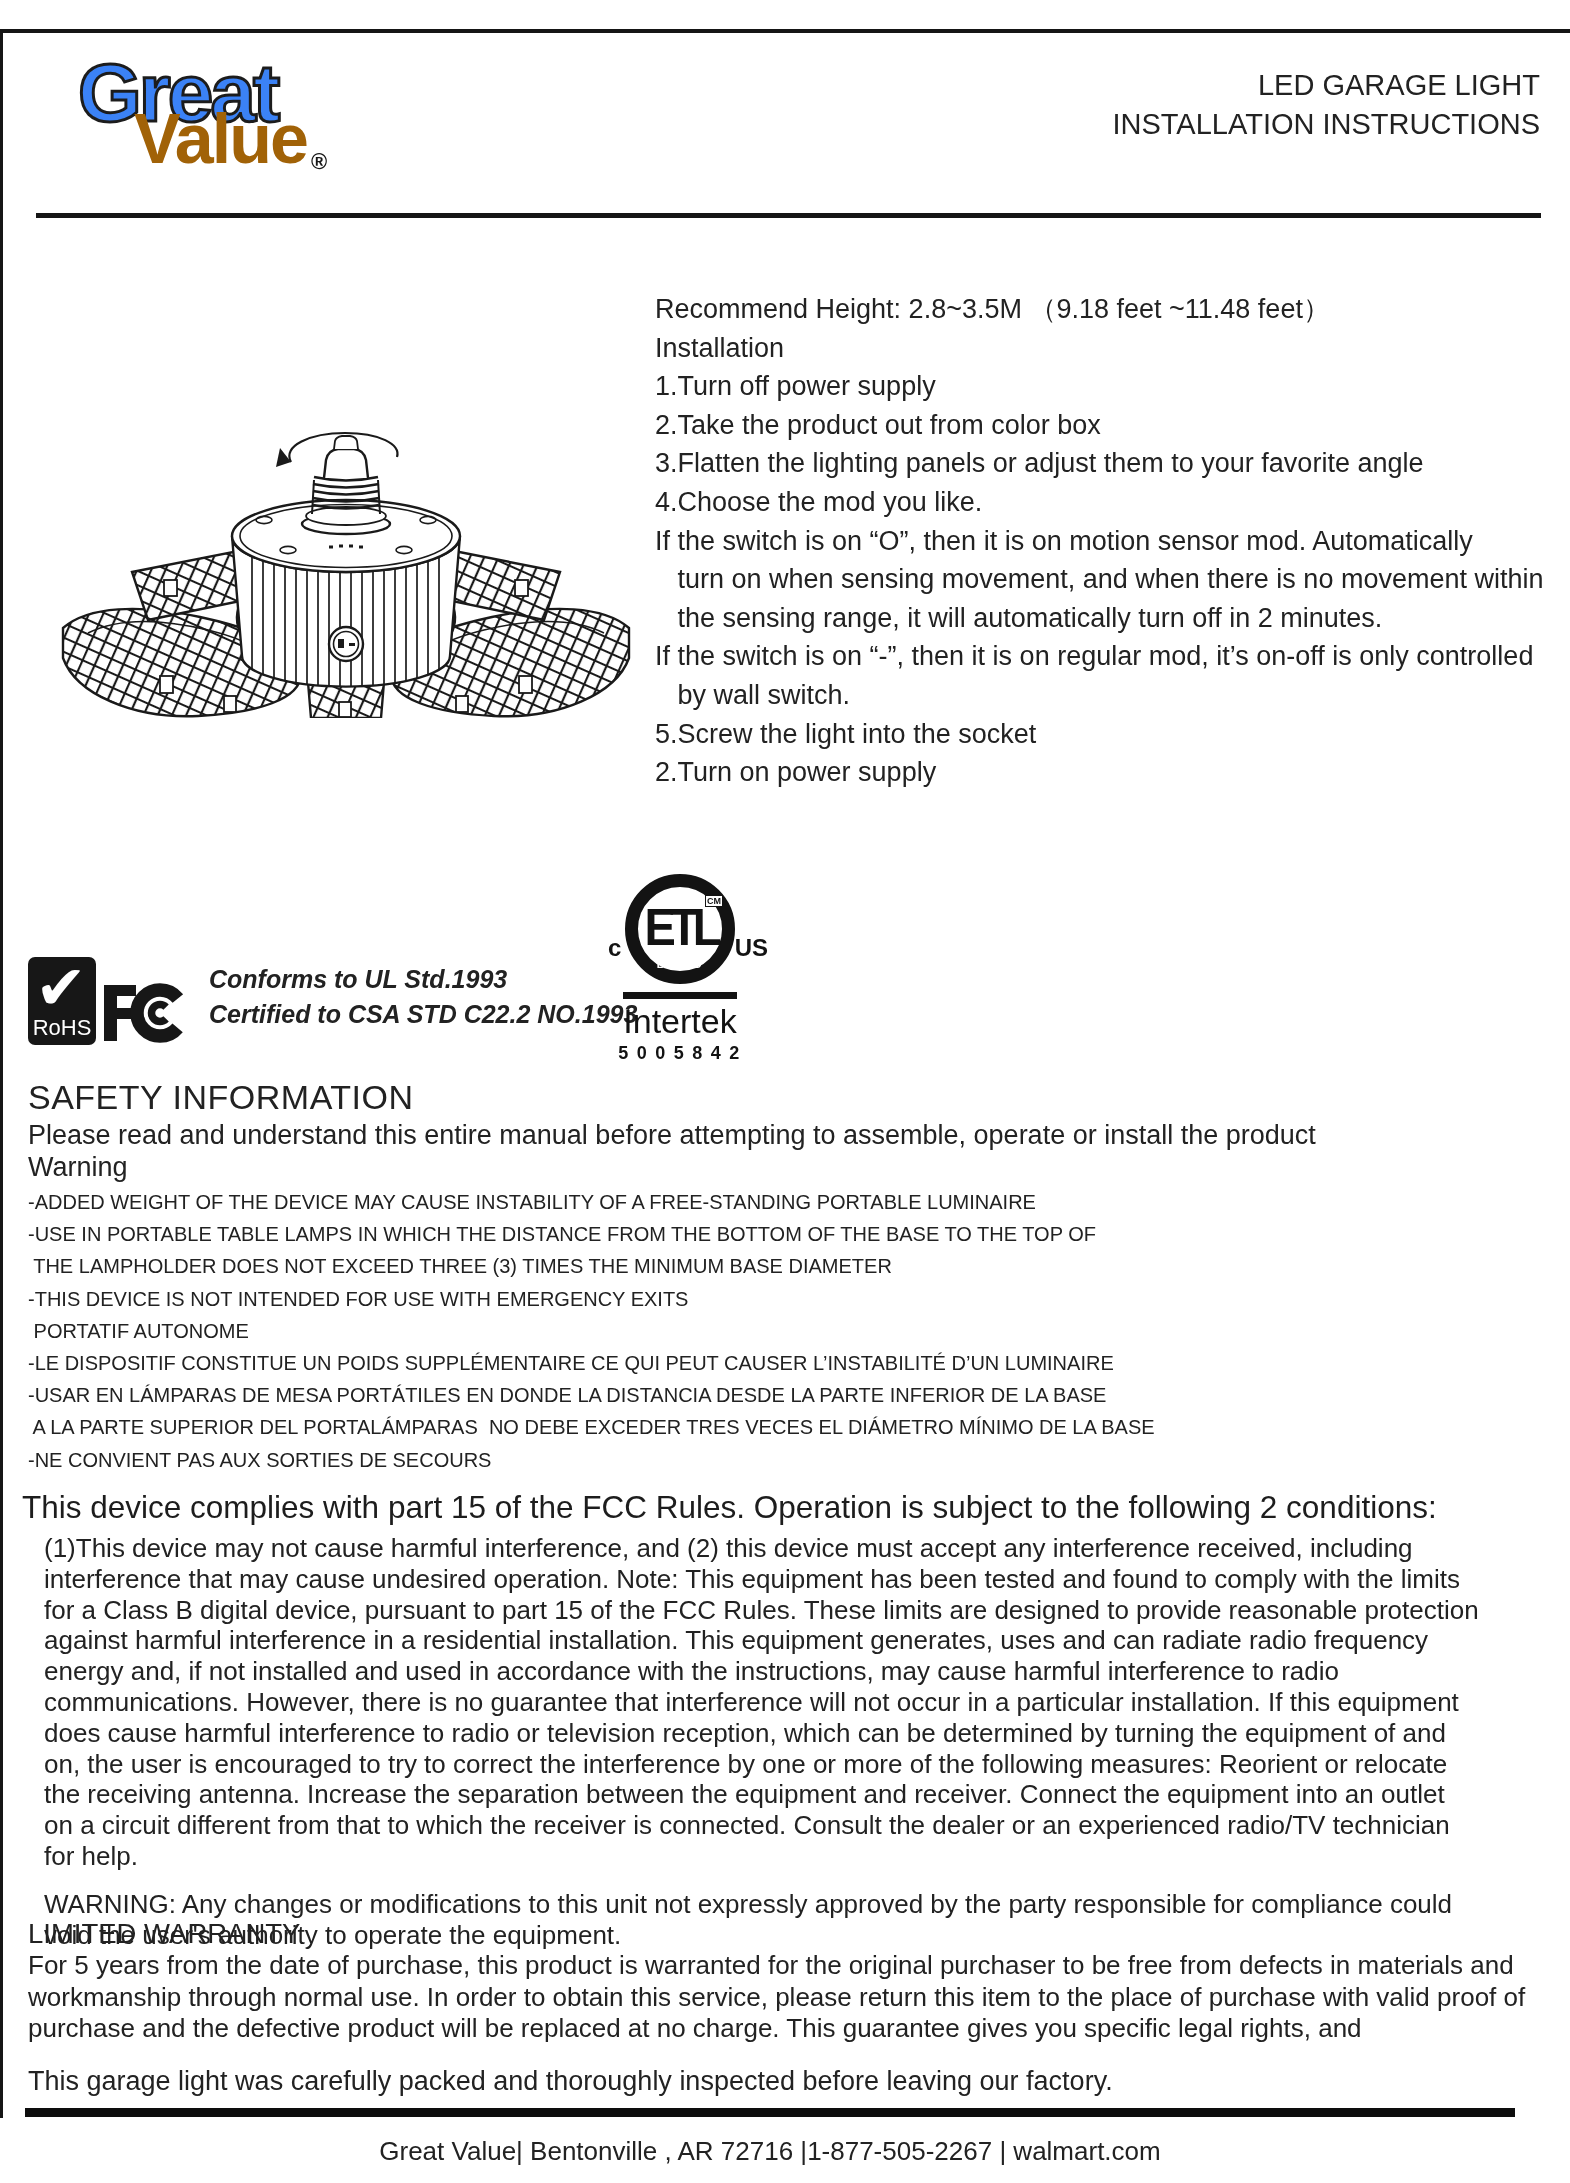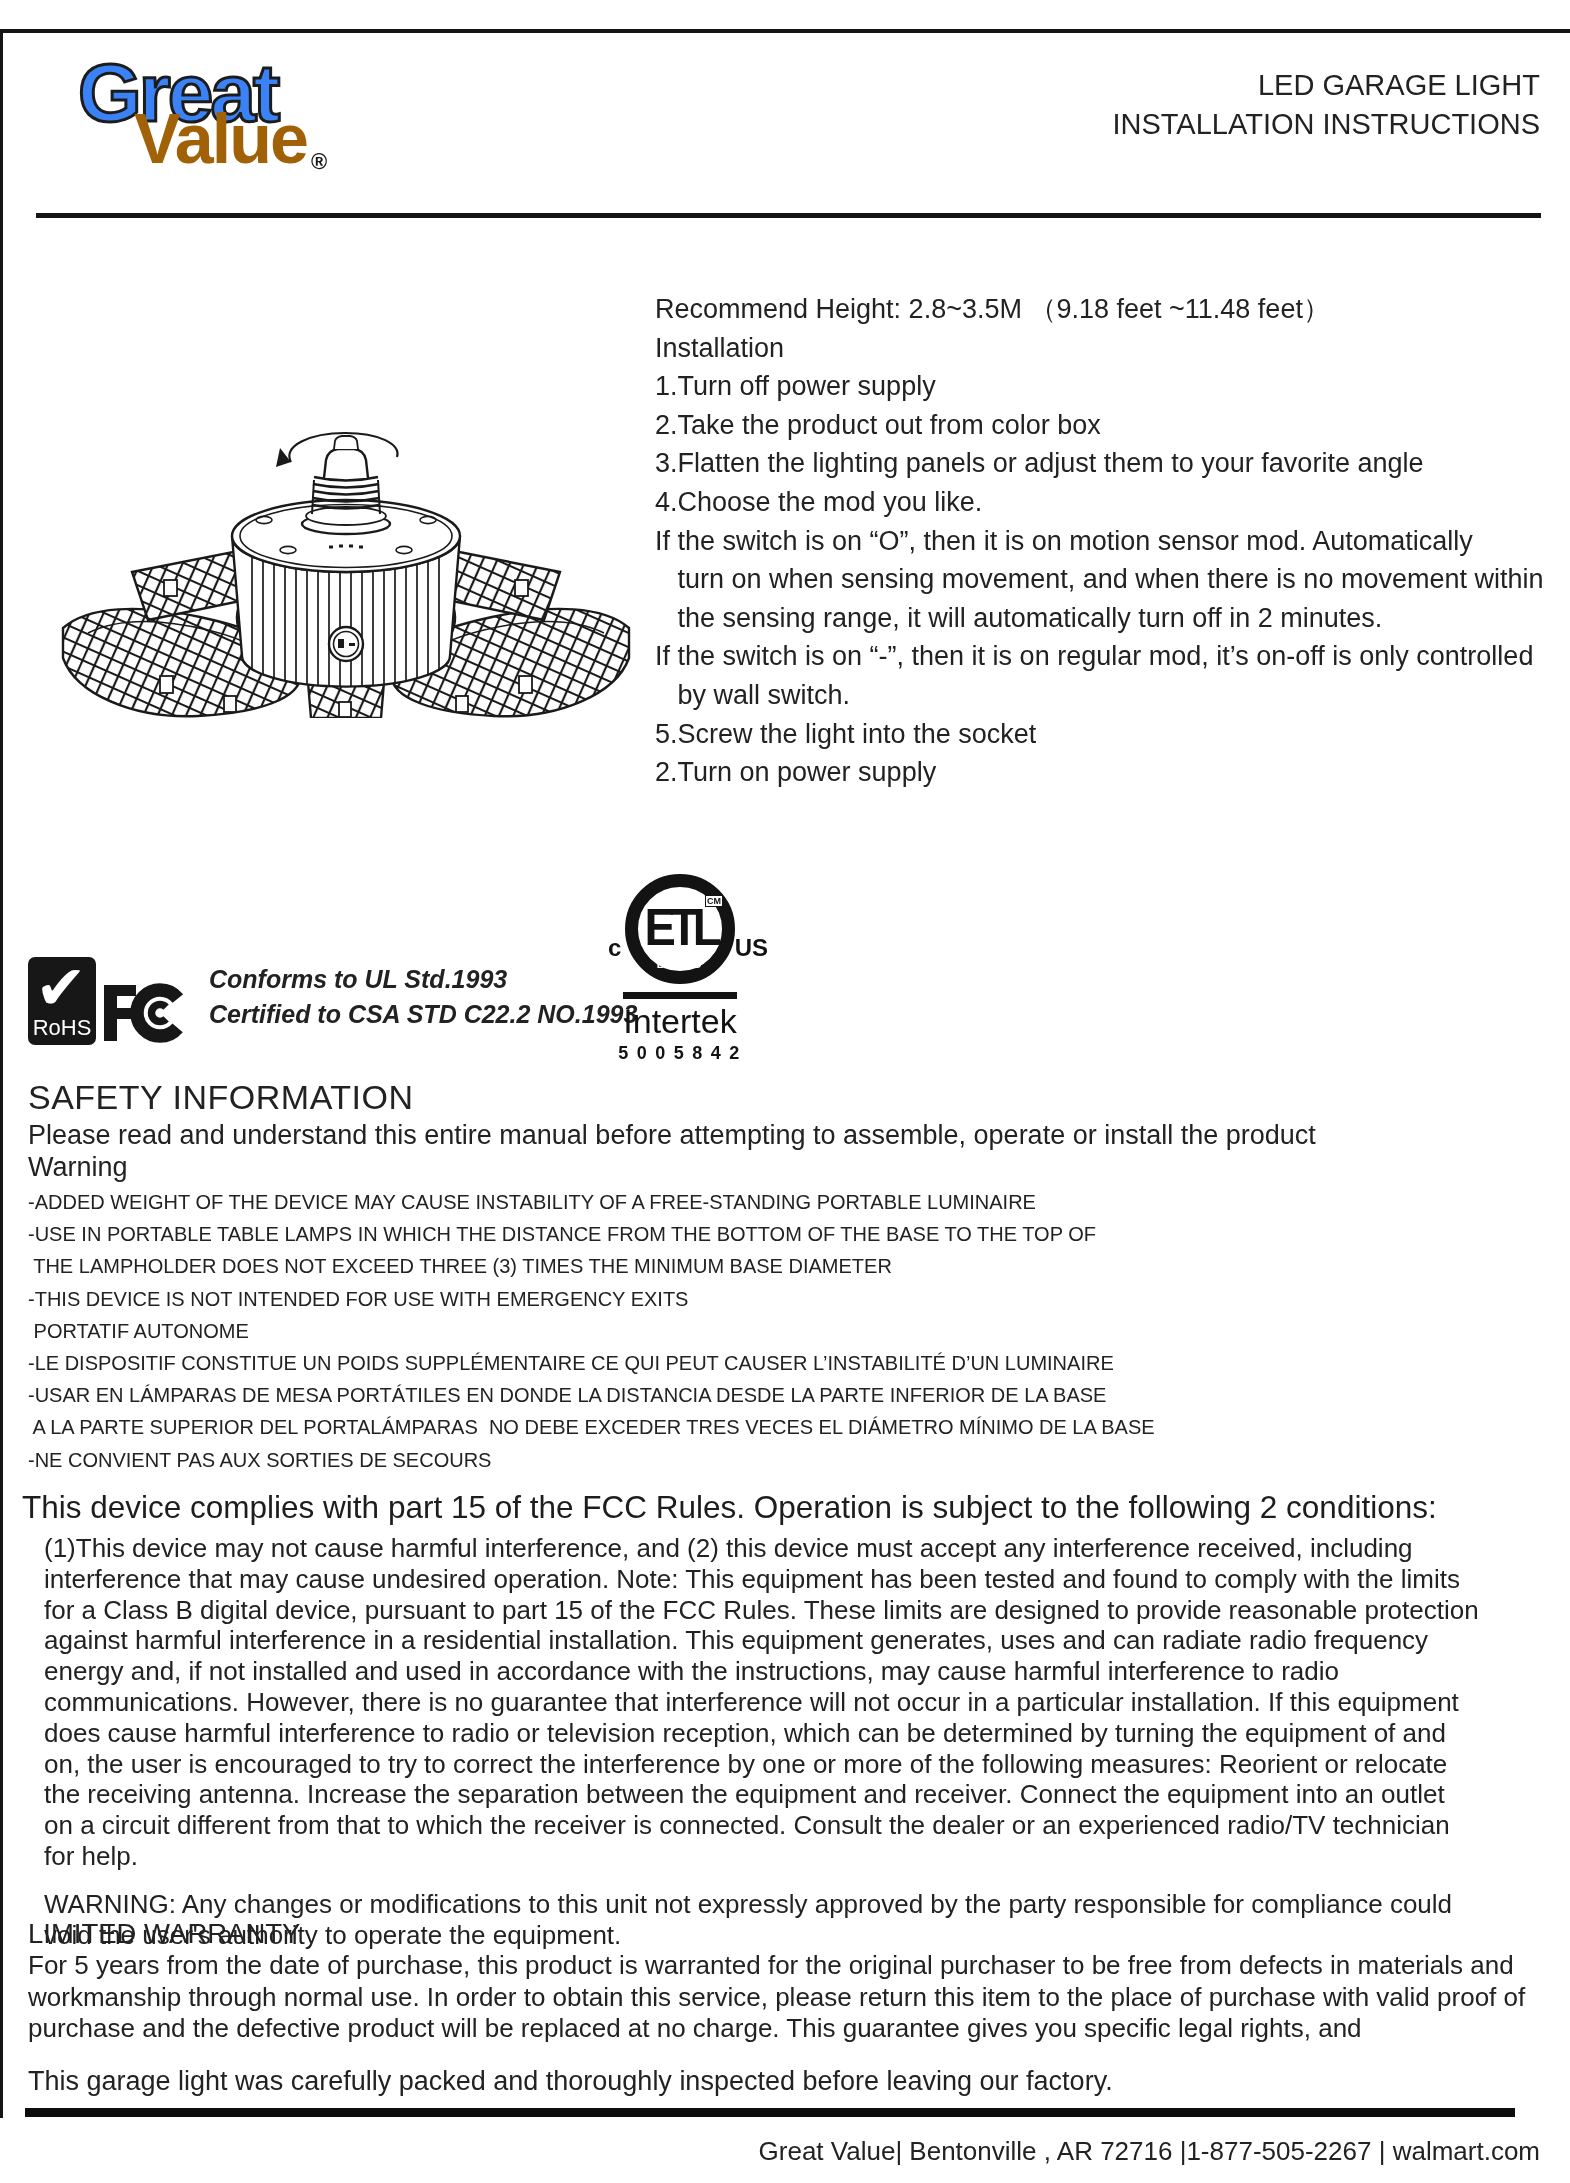--- a/index.html
+++ b/index.html
@@ -50,21 +50,21 @@
   
   .fcc-h{left:22px;top:1489px;font-size:31.5px;color:#1d1d1d;}
   .fcc-block{left:44px;top:1533px;width:1435px;font-size:26px;line-height:30.8px;color:#222;}
   .fcc-block p{margin:0;}
   .fcc-block p + p{margin-top:17px;}
   
   .warranty-h{left:28px;top:1918px;font-size:27.5px;color:#222;}
   .warranty-body{left:28px;top:1950px;width:1516px;font-size:26px;line-height:31.5px;color:#222;}
   .closing{left:28px;top:2066px;font-size:27px;color:#222;}
   .bottom-bar{left:25px;top:2108px;width:1490px;height:9px;background:#0d0d0d;}
-  .footer{left:0;top:2136px;width:1540px;text-align:right;font-size:26px;color:#222;}
+  .footer{left:0;top:2136px;width:1540px;text-align:center;font-size:26px;color:#222;}
   .figure{left:48px;top:288px;}
 </style>
 </head>
 <body>
 
 <div class="abs border-top"></div>
 <div class="abs border-left"></div>
 <div class="abs header-rule"></div>
 
 <div class="abs logo">

